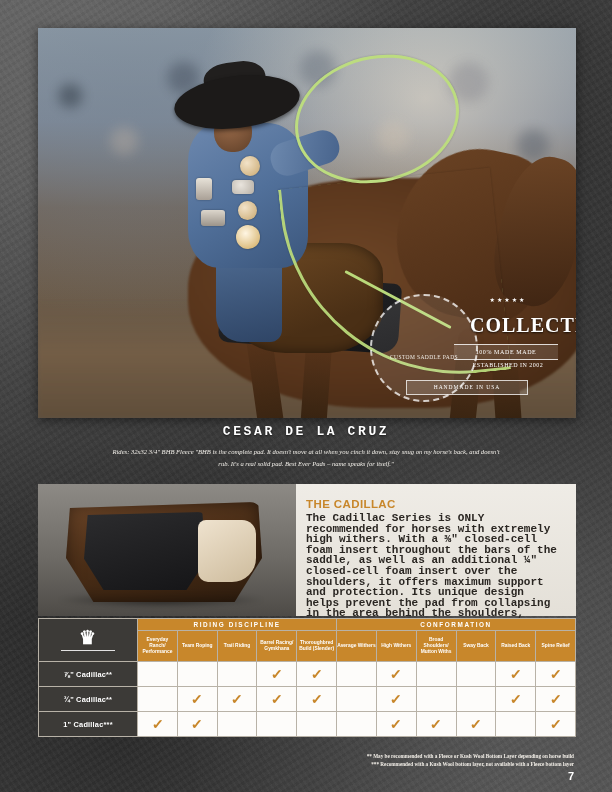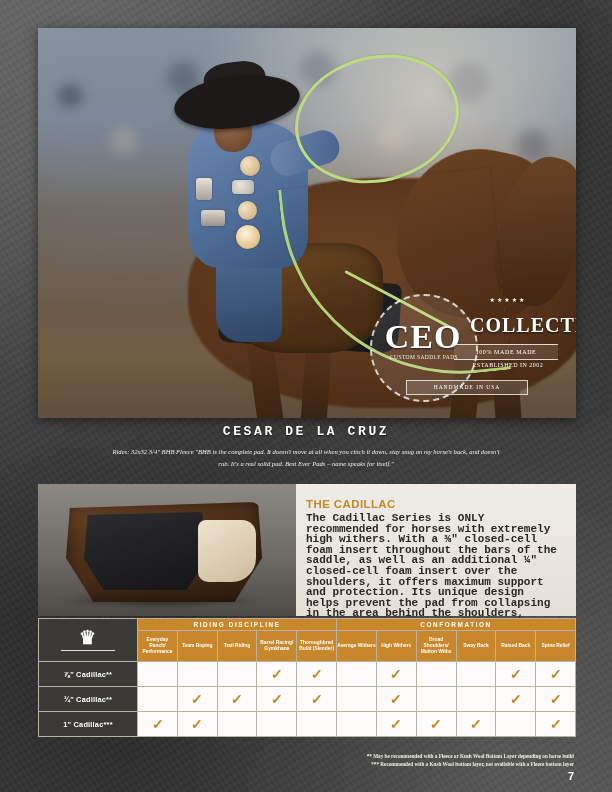--- a/index.html
+++ b/index.html
@@ -468,21 +468,20 @@
       <div class="patch p6"></div>
 
       <div class="rope rope-loop"></div>
       <div class="rope rope-tail"></div>
       <div class="rope-seg"></div>
     </div>
 
     <div class="logo-stamp">
       <div class="logo-burst"></div>
       <div class="logo-stars">★★★★★</div>
-      <div class="logo-ceo">CEO</div>
       <div class="logo-sub">CUSTOM SADDLE PADS</div>
       <div class="logo-collection">COLLECTION</div>
       <div class="logo-banner">100% MADE MADE</div>
       <div class="logo-est">ESTABLISHED IN 2002</div>
       <div class="logo-usa">HANDMADE IN USA</div>
     </div>
   </div>
 
   <div class="rider-name">CESAR DE LA CRUZ</div>
   <div class="rider-quote">Rides: 32x32  3/4" BHB Fleece  "BHB is the complete pad. It doesn't move at all when you cinch it down, stay snug on my horse's back, and doesn't rub.  It's a real solid pad. Best Ever Pads – name speaks for itself."</div>

